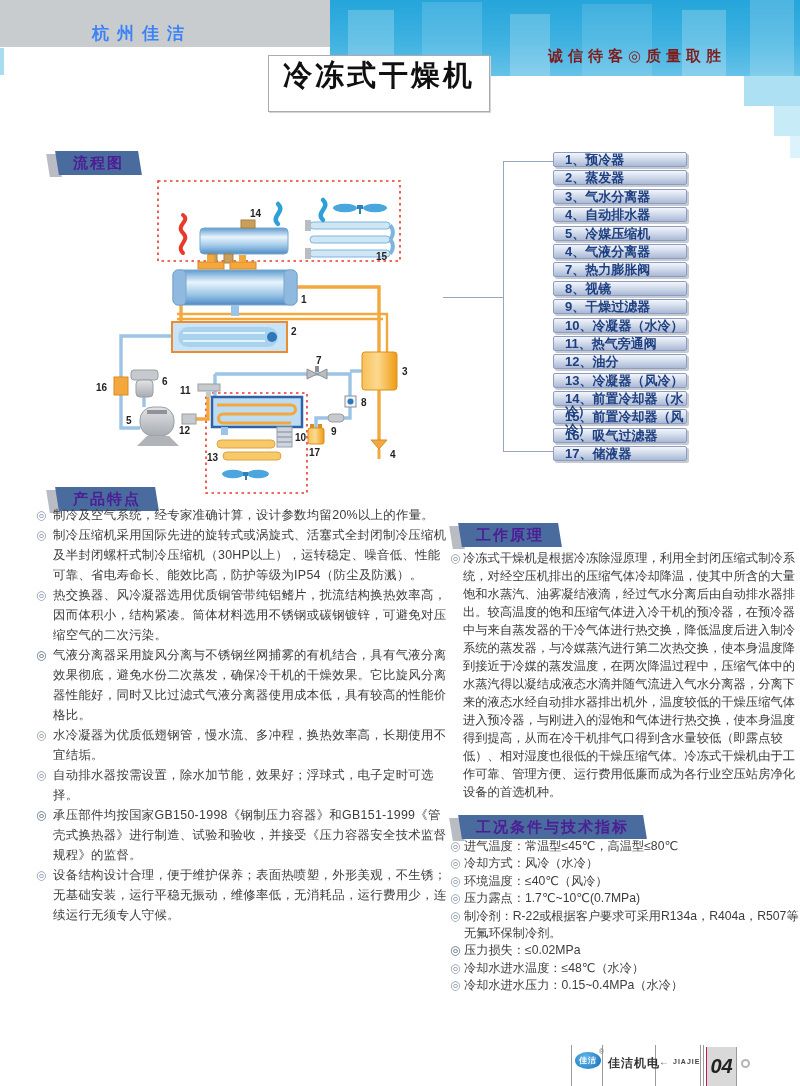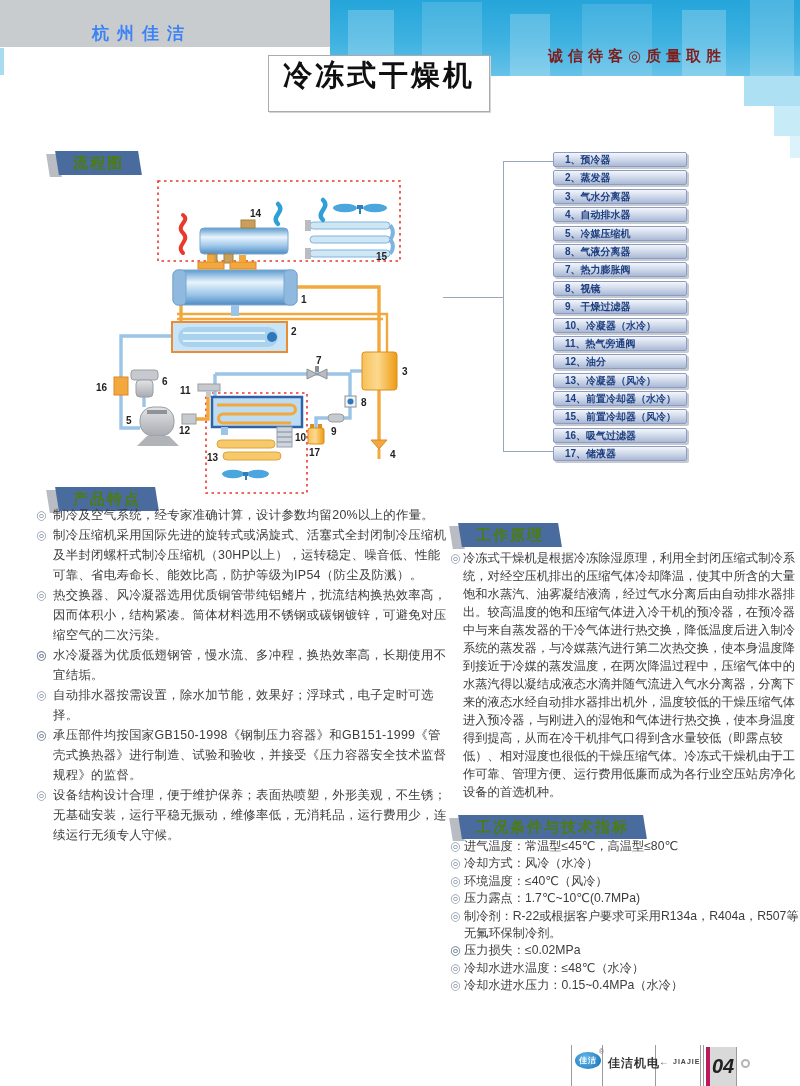--- a/index.html
+++ b/index.html
@@ -26,50 +26,50 @@
   .left-strip { position:absolute; left:0; top:48px; width:4px; height:27px; background:#a8dcf0; }
   .slogan { position:absolute; left:548px; top:47px; color:#7f1d1d; font-size:15px; font-weight:bold; letter-spacing:5px; }
   .title-box { position:absolute; left:268px; top:55px; width:222px; height:57px; background:#fff;
                border:1px solid #ababab; text-align:center; line-height:39px; font-size:29px; font-weight:bold;
                color:#101010; letter-spacing:3px; box-shadow:1px 1px 0 #d5d5d5; }
 
   
   .sec-hdr { position:absolute; height:24px; }
   .sec-hdr .bg { position:absolute; left:0; top:0; bottom:0; right:0; background:#4a6b9e; transform:skewX(9deg); }
   .sec-hdr .flag { position:absolute; left:-9px; top:3px; bottom:-2px; width:12px; background:#b9bdc3; transform:skewX(9deg); }
-  .sec-hdr .lbl { position:relative; display:block; padding:0 16px; line-height:24px; color:#4d7c0f;
+  .sec-hdr .lbl { position:relative; display:block; padding:0 16px; line-height:24px; color:#4c1d95;
                   font-size:15px; font-weight:bold; letter-spacing:2px; }
 
   
   .bracket { position:absolute; background:#9aa6bd; }
   .parts { position:absolute; left:553px; top:152px; list-style:none; }
   .part-box { width:134px; height:15px; margin-bottom:3.4px; background:linear-gradient(180deg,#f3f6fb 0%,#d3dcec 45%,#aab9d6 100%);
               border:1px solid #8d9cc0; border-radius:2px; box-shadow:2px 2px 0 rgba(150,156,170,.55);
-              font-size:10px; font-weight:bold; color:#1e3f7f; line-height:13px; padding-left:11px; }
+              font-size:13px; font-weight:bold; color:#1e3f7f; line-height:13px; padding-left:11px; }
 
   
   .features { position:absolute; left:36px; top:505px; width:414px; list-style:none; }
   .features li { position:relative; padding-left:17px; font-size:12.4px; line-height:20px; color:#3c3c3c; letter-spacing:.3px; }
   .blt { position:absolute; left:0; top:0; color:#8a97a8; font-size:12px; }
   .principle { position:absolute; left:450px; top:549px; width:349px; }
   .principle .body { position:relative; padding-left:13px; font-size:12.3px; line-height:18px; color:#3c3c3c; }
   .specs { position:absolute; left:450px; top:838px; width:349px; list-style:none; }
   .specs li { position:relative; padding-left:14px; font-size:12.2px; line-height:17.4px; color:#3c3c3c; }
 
   
   .f-line { position:absolute; top:1045px; width:1px; height:41px; background:#9a9a9a; }
   .logo { position:absolute; left:575px; top:1052px; width:26px; height:17px; border-radius:50%;
           background:radial-gradient(circle at 40% 35%,#63b7ea,#1270b8); color:#fff; font-size:8px; font-weight:bold;
           text-align:center; line-height:17px; letter-spacing:1px; }
   .reg { position:absolute; left:599px; top:1048px; font-size:7px; color:#777; }
   .company { position:absolute; left:608px; top:1055px; font-size:12px; font-weight:bold; color:#333; letter-spacing:1px; }
   .f-arrow { position:absolute; left:659px; top:1056px; font-size:10px; color:#555; }
   .brand-en { position:absolute; left:673px; top:1058px; font-size:7px; font-weight:bold; color:#444; letter-spacing:1px; }
   .page-box { position:absolute; left:706px; top:1047px; width:31px; height:39px; background:#d9d9d9;
-              border-left:4px solid #be185d; border-right:1px solid #9a9a9a; text-align:center; }
+              border-left:1px solid #be185d; border-right:1px solid #9a9a9a; text-align:center; }
   .page-num { font-style:italic; font-weight:bold; font-size:20px; color:#222; line-height:39px; }
   .f-ring { position:absolute; left:741px; top:1059px; width:9px; height:9px; border:2px solid #b5b5b5; border-radius:50%; }
 
   
   .diagram { position:absolute; left:95px; top:178px; }
   .dlabel { font-size:10px; font-weight:bold; fill:#222; font-family:"Liberation Sans",sans-serif; }
 </style>
 </head>
 <body>
 
@@ -277,21 +277,21 @@
       <li class="part-box"><span>1、预冷器</span></li>
 
       <li class="part-box"><span>2、蒸发器</span></li>
 
       <li class="part-box"><span>3、气水分离器</span></li>
 
       <li class="part-box"><span>4、自动排水器</span></li>
 
       <li class="part-box"><span>5、冷媒压缩机</span></li>
 
-      <li class="part-box"><span>8、气液分离器</span></li>
+      <li class="part-box"><span>4、气液分离器</span></li>
 
       <li class="part-box"><span>7、热力膨胀阀</span></li>
 
       <li class="part-box"><span>8、视镜</span></li>
 
       <li class="part-box"><span>9、干燥过滤器</span></li>
 
       <li class="part-box"><span>10、冷凝器（水冷）</span></li>
 
       <li class="part-box"><span>11、热气旁通阀</span></li>
@@ -331,20 +331,21 @@
         <span class="blt">◎</span>
         <span>热交换器、风冷凝器选用优质铜管带纯铝鳍片，扰流结构换热效率高，因而体积小，结构紧凑。筒体材料选用不锈钢或碳钢镀锌，可避免对压缩空气的二次污染。</span>
       </li>
 
       <li>
         <span class="blt">◎</span>
       </li>
 
       <li>
         <span class="blt">◎</span>
+        <span>气液分离器采用旋风分离与不锈钢丝网捕雾的有机结合，具有气液分离效果彻底，避免水份二次蒸发，确保冷干机的干燥效果。它比旋风分离器性能好，同时又比过滤式气液分离器使用成本低，具有较高的性能价格比。</span>
       </li>
 
       <li>
         <span class="blt">◎</span>
         <span>水冷凝器为优质低翅钢管，慢水流、多冲程，换热效率高，长期使用不宜结垢。</span>
       </li>
 
       <li>
         <span class="blt">◎</span>
         <span>自动排水器按需设置，除水加节能，效果好；浮球式，电子定时可选择。</span>

